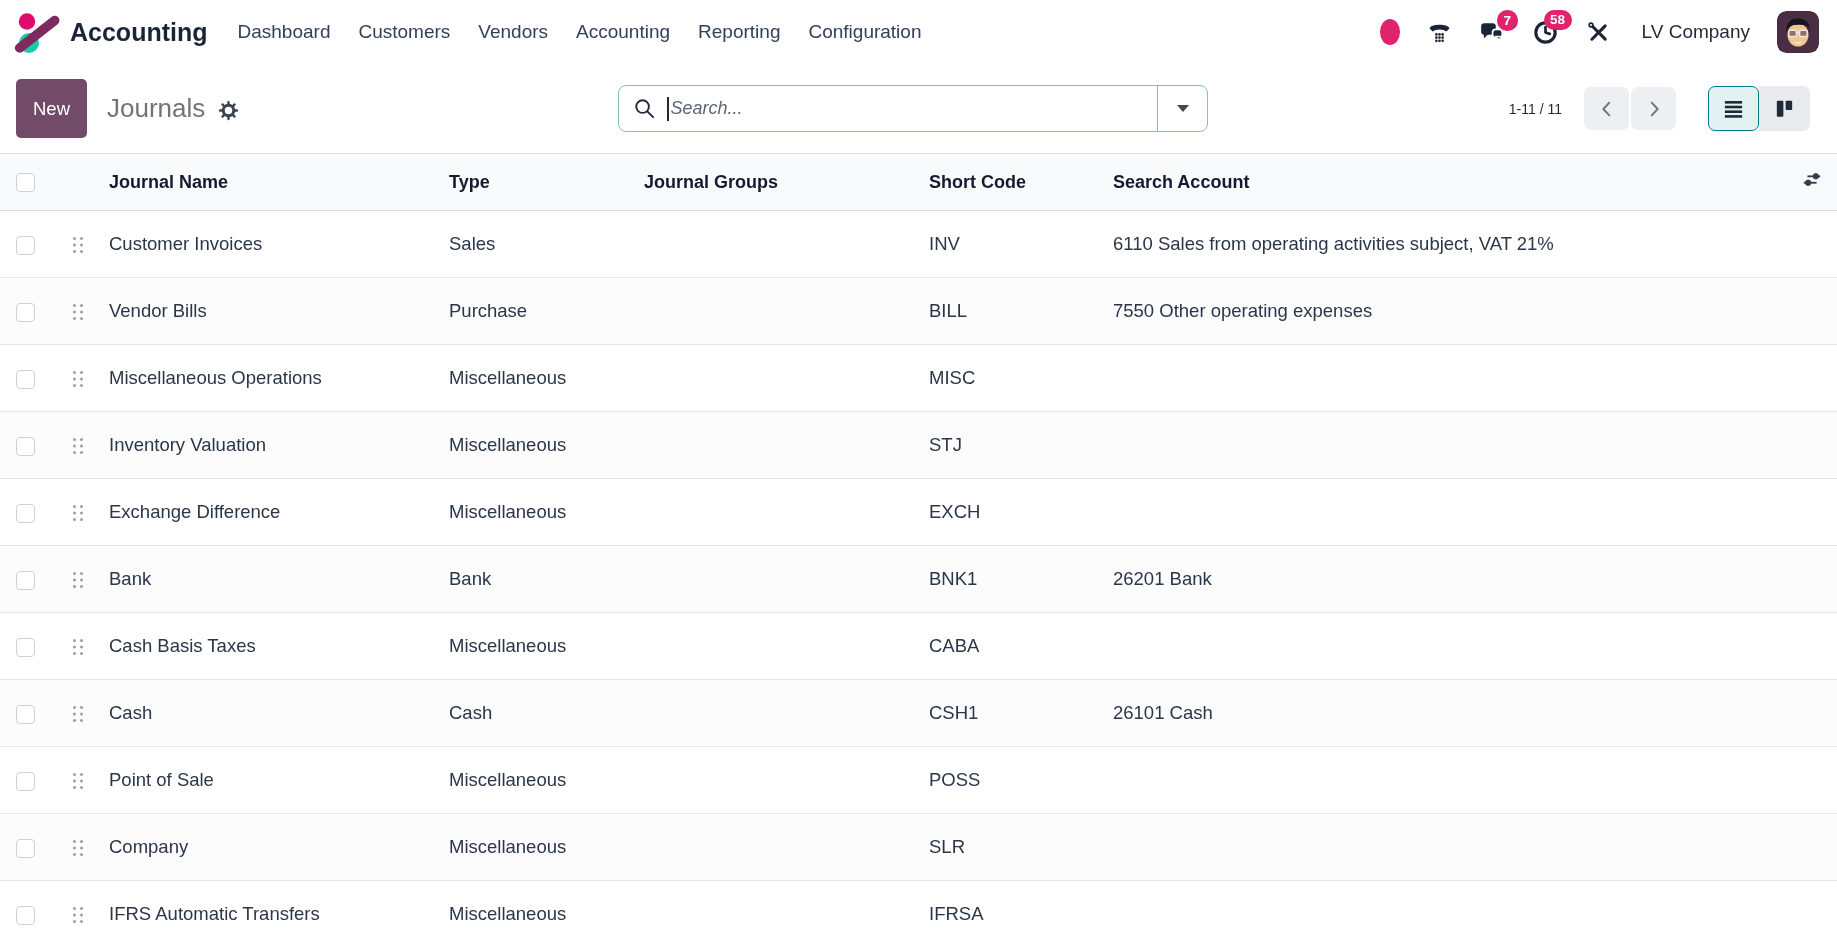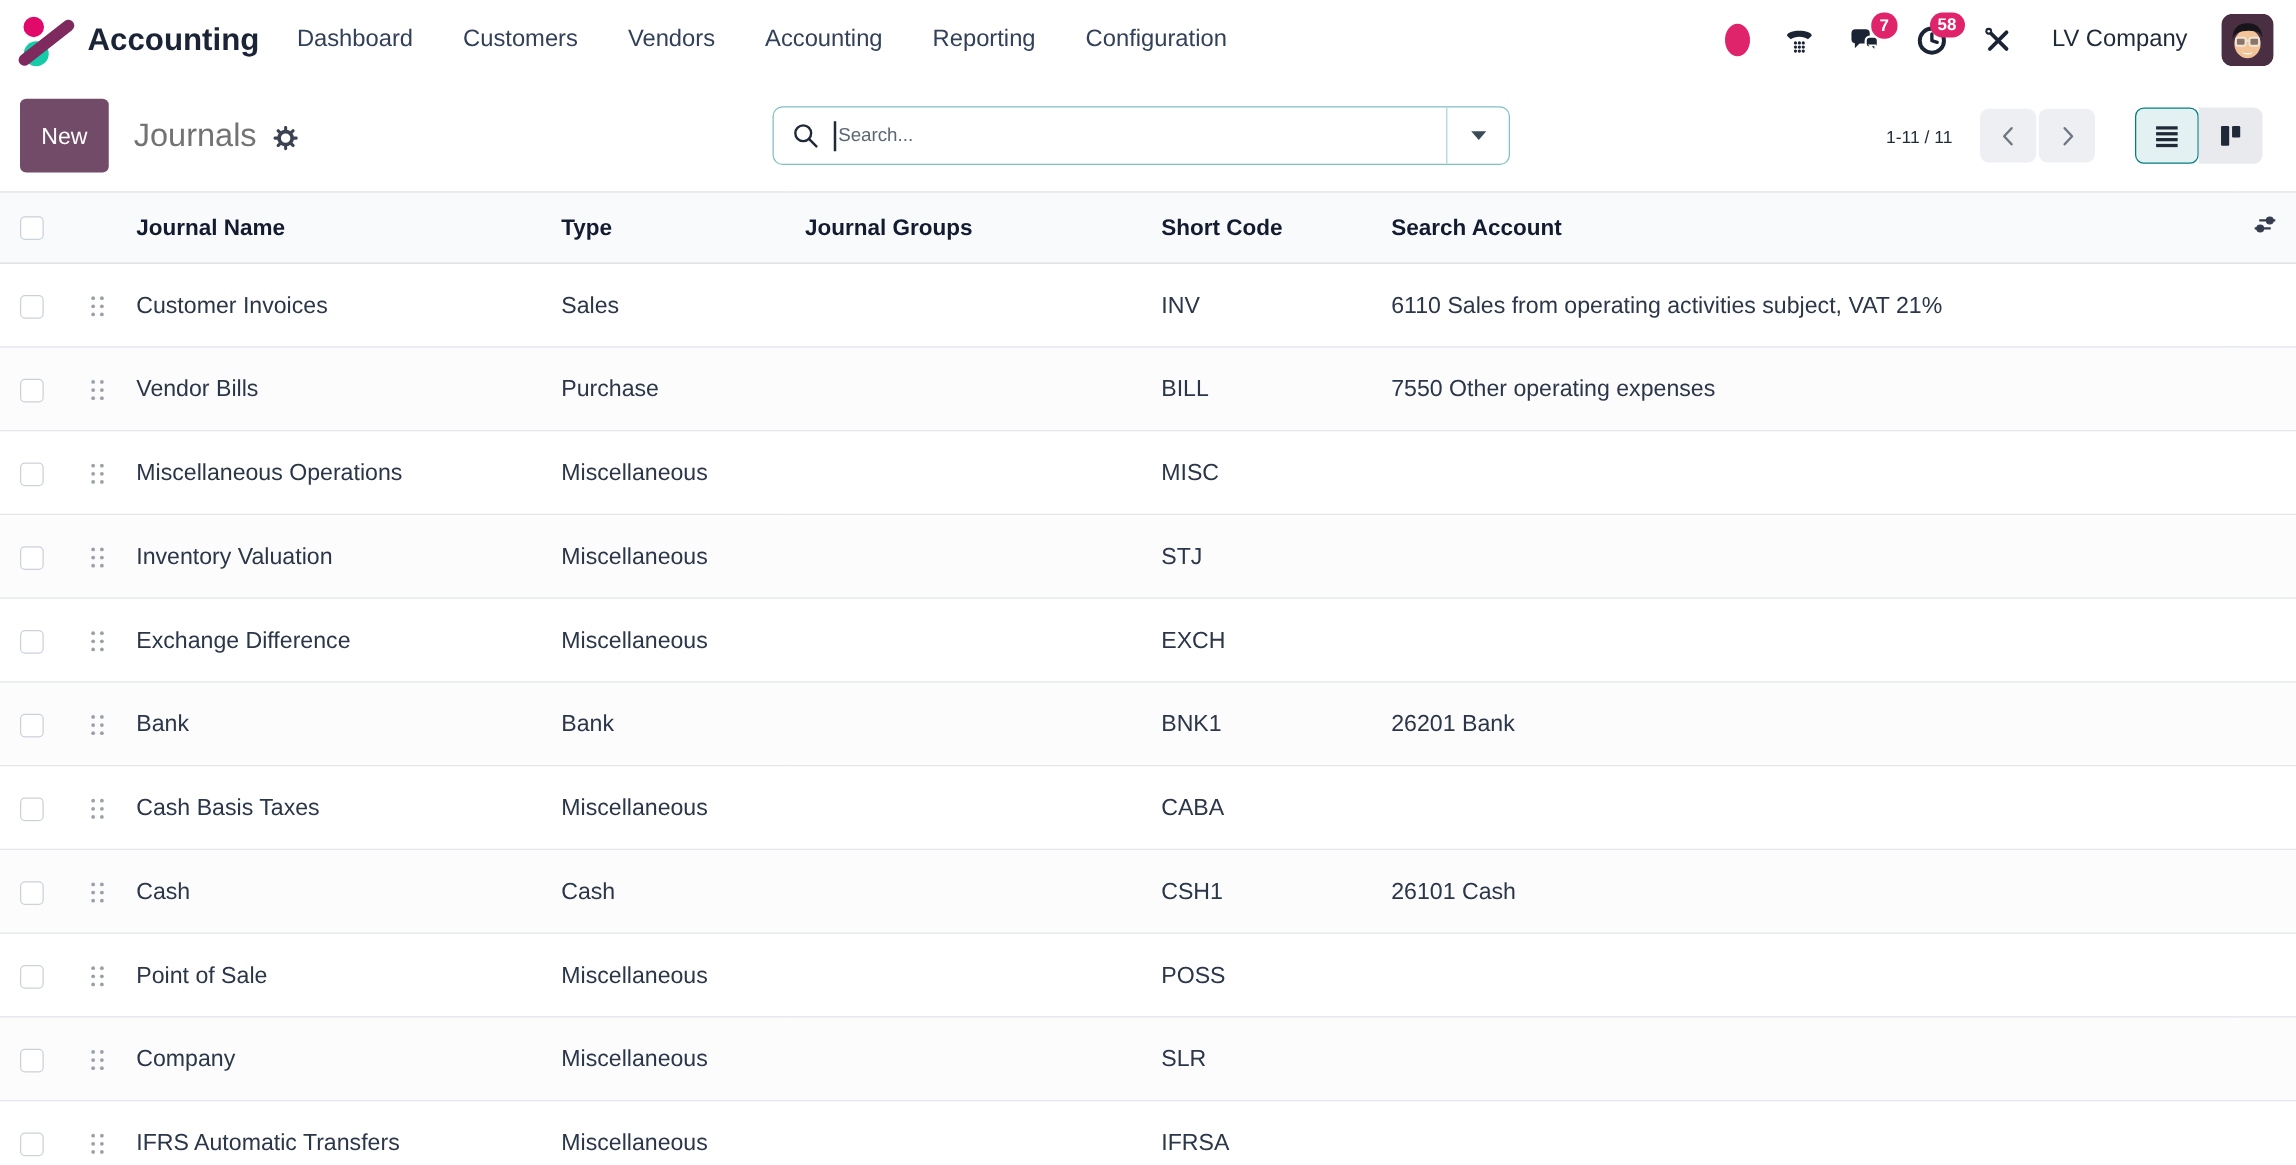--- a/index.html
+++ b/index.html
@@ -5,40 +5,40 @@
   * { margin:0; padding:0; box-sizing:border-box; }
   html,body { width:1837px; height:932px; }
   body { font-family:"Liberation Sans", sans-serif; background:#f8f9fa; color:#374151; overflow:hidden; }
   .page { width:1837px; height:932px; position:relative; background:#f8f9fa; }
 
   
   .navbar { height:64px; background:#fff; display:flex; align-items:center; justify-content:space-between; padding:0 18px 0 14px; }
   .nav-left { display:flex; align-items:center; }
   .app-logo { width:46px; height:46px; display:inline-flex; cursor:pointer; }
   .app-name { font-size:25px; font-weight:700; color:#1b2437; margin:0 30px 0 10px; cursor:pointer; }
-  .nav-menu { display:flex; align-items:center; gap:40px; }
+  .nav-menu { display:flex; align-items:center; gap:28px; }
   .nav-item { font-size:19px; color:#33405a; text-decoration:none; cursor:pointer; white-space:nowrap; }
   .nav-right { display:flex; align-items:center; gap:27px; }
   .presence-dot { width:20px; height:26px; border-radius:50%; background:#E0246C; display:inline-block; }
   .icon-btn { position:relative; display:inline-flex; align-items:center; justify-content:center; cursor:pointer; }
   .badge { position:absolute; top:-9px; right:-13px; background:#E0246C; color:#fff; font-size:13.5px; line-height:1; padding:3.5px 6.5px; border-radius:10px; font-weight:700; }
   .company-name { font-size:19px; color:#1f2937; margin-left:4px; white-space:nowrap; }
   .avatar { width:42px; height:42px; border-radius:9px; overflow:hidden; display:inline-flex; cursor:pointer; }
 
   
   .control-panel { height:89px; background:#fff; position:relative; display:flex; align-items:center; padding:0 16px; }
   .btn-new { background:#714B67; color:#fff; border:none; border-radius:5px; font-family:inherit; font-size:18.5px; font-weight:500; height:59px; padding:0 17px; cursor:pointer; }
   .view-title { font-size:26px; font-weight:400; color:#737373; margin-left:20px; }
   .gear-btn { margin-left:13px; display:inline-flex; cursor:pointer; margin-top:4px; }
 
   .searchbar { position:absolute; left:618px; top:21px; width:590px; height:47px; background:#fff; border:1px solid #80c0c5; border-radius:8px; display:flex; align-items:center; }
   .search-main { flex:1; display:flex; align-items:center; height:100%; padding-left:14px; position:relative; }
   .search-main svg { flex:0 0 auto; }
   .text-caret { width:1.5px; height:24px; background:#1f2937; margin-left:11px; }
-  .search-input { border:none; outline:none; flex:1; height:100%; font-family:inherit; font-size:15px; color:#000000; padding-left:2px; background:transparent; }
+  .search-input { border:none; outline:none; flex:1; height:100%; font-family:inherit; font-size:18px; color:#000000; padding-left:2px; background:transparent;font-style:italic; }
   .search-input::placeholder { color:#5b6674; opacity:1; }
   .search-toggle { width:50px; height:100%; border:none; border-left:1px solid #80c0c5; background:transparent; display:flex; align-items:center; justify-content:center; cursor:pointer; border-radius:0 8px 8px 0; }
   .caret-down { width:0; height:0; border-left:6px solid transparent; border-right:6px solid transparent; border-top:7px solid #3a4a57; }
 
   .cp-right { position:absolute; right:27px; top:0; height:89px; display:flex; align-items:center; }
   .pager-text { font-size:14px; color:#1f2937; margin-right:22px; white-space:nowrap; cursor:pointer; }
   .pager-btns { display:flex; gap:2px; margin-right:32px; }
   .pager-btn { width:45px; height:43px; background:#edeff2; border:none; border-radius:7px; display:flex; align-items:center; justify-content:center; cursor:pointer; }
   .view-switcher { display:flex; }
   .vs-btn { width:51px; height:45px; border:none; display:flex; align-items:center; justify-content:center; cursor:pointer; background:#e8eaee; }

